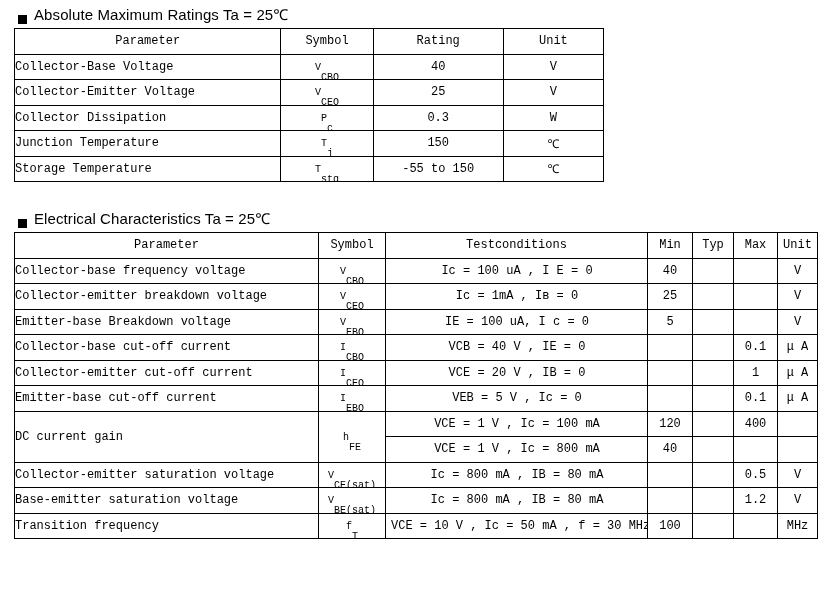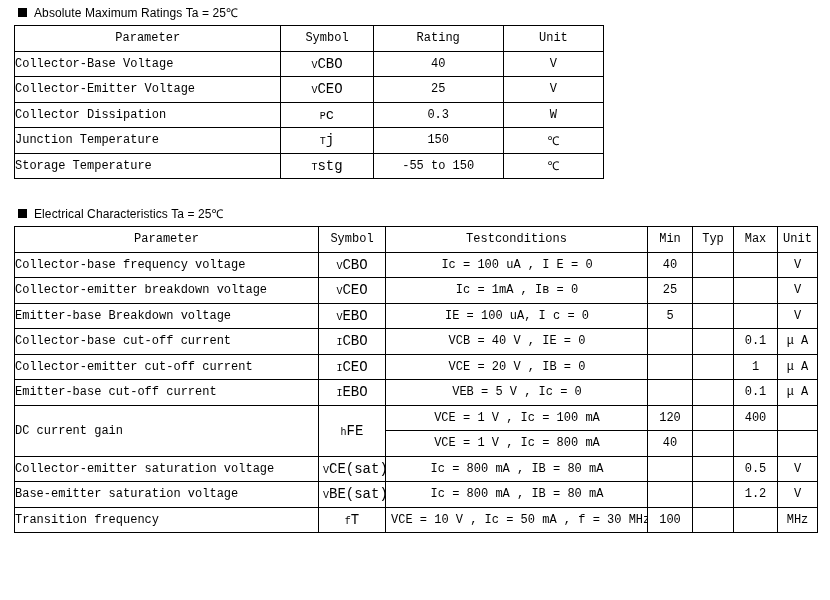--- a/index.html
+++ b/index.html
@@ -16,22 +16,22 @@
   }
   .page {
     position: relative;
     width: 830px;
     height: 600px;
     box-sizing: border-box;
     padding: 4px 0 0 0;
   }
   .section-heading {
     display: flex;
-    align-items: center;
-    font-size: 12px;
+    align-items: flex-end;
+    font-size: 15px;
     margin: 0 0 4px 10px;
     letter-spacing: 0.1px;
     padding-left: 8px;
   }
   .bullet-square {
     display: inline-block;
     width: 9px;
     height: 9px;
     background: #000;
     margin-right: 7px;
@@ -75,24 +75,24 @@
   #table-elec td { height: 25.5px; }
   #table-elec .col-param { width: 304px; }
   #table-elec .col-symbol { width: 67px; }
   #table-elec .col-cond { width: 262px; }
   #table-elec .col-min { width: 45px; }
   #table-elec .col-typ { width: 41px; }
   #table-elec .col-max { width: 44px; }
   #table-elec .col-unit { width: 40px; }
 
   sub {
-    font-size: 14px;
+    font-size: 10px;
     vertical-align: baseline;
     position: relative;
-    top: 0;
+    top: 10px;
   }
   .sc {
     font-size: 10px;
   }
   .cond { text-align: center; padding-left: 5px; }
 </style>
 </head>
 <body>
 
 <div class="page">

